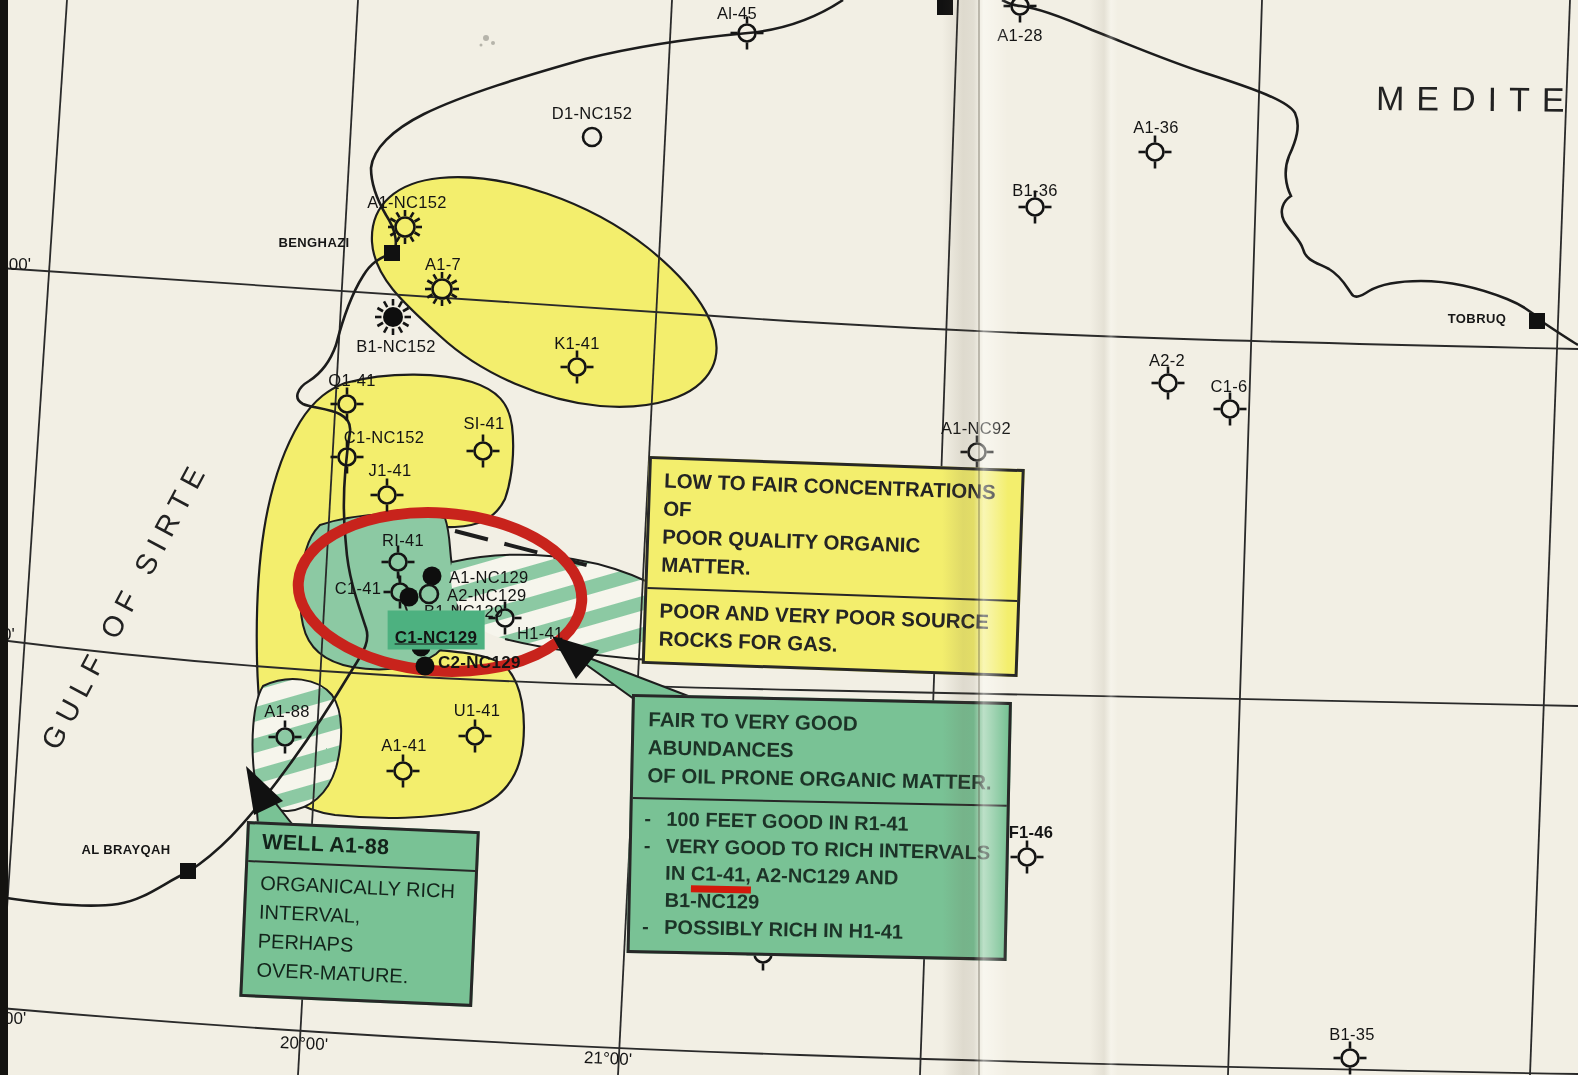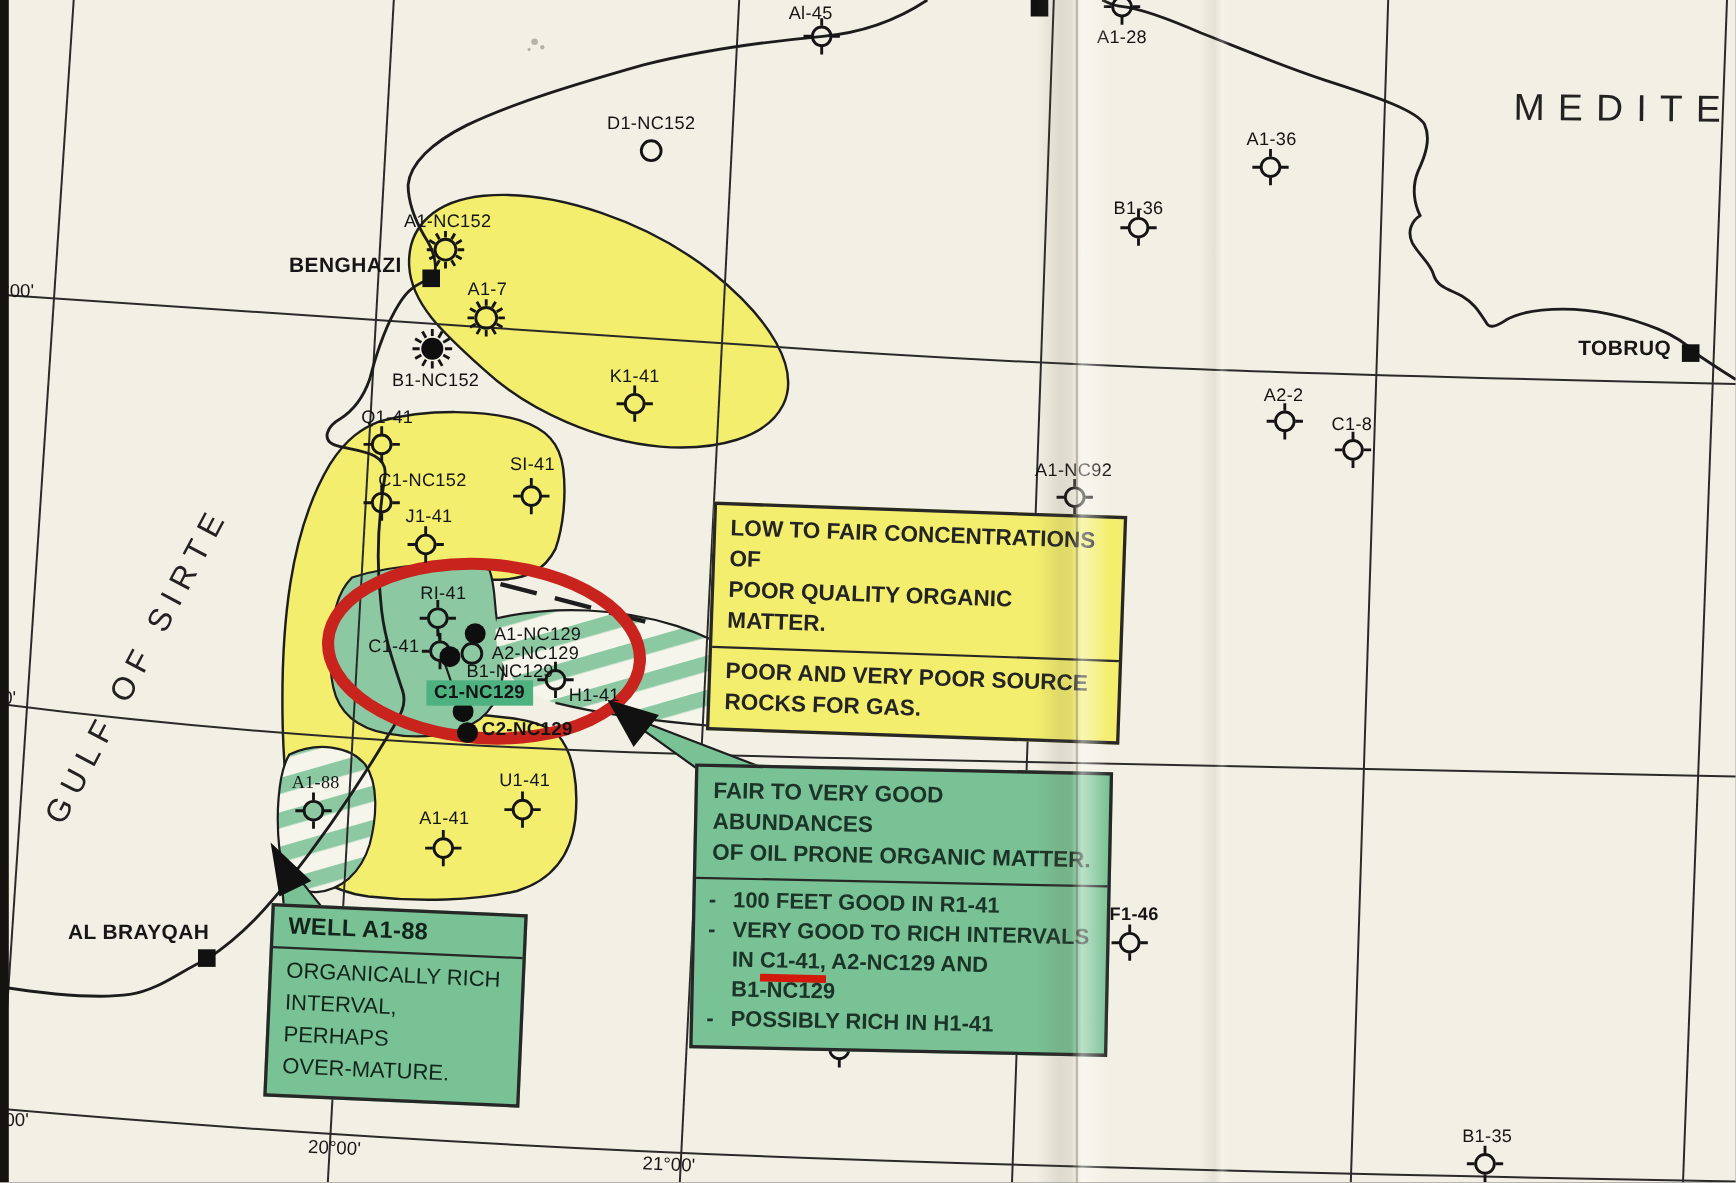--- a/index.html
+++ b/index.html
@@ -7,24 +7,24 @@
          font-family:"Liberation Sans", sans-serif;color:#161616;}
   #maplayer{position:absolute;left:0;top:0;z-index:1;}
   
   .well{position:absolute;width:44px;height:44px;z-index:3;pointer-events:none;}
   .wsym g{stroke:#141414;stroke-width:2.6;fill:none;}
   .wsym .f{fill:#0e0e0e;stroke:none;}
   .wlabel{position:absolute;z-index:4;white-space:nowrap;font-size:16.5px;letter-spacing:.3px;
           transform:translate(-50%,-50%);color:#141414;}
   .wlabel.anchor-l{transform:translate(0,-50%);}
   .wlabel.bold{font-weight:700;font-size:17px;}
-  .wlabel.bg{background:#4db180;padding:1px 7px 2px 7px;}
+  .wlabel.bg{background:#4db180;padding:17px 7px 2px 7px;text-decoration:underline;}
   
   .city-sq{position:absolute;width:16px;height:16px;background:#111;z-index:4;}
-  .city-label{position:absolute;z-index:4;font-weight:700;font-size:19px;letter-spacing:.4px;
+  .city-label{position:absolute;z-index:4;font-weight:700;font-size:13px;letter-spacing:.4px;
               white-space:nowrap;transform:translate(-50%,-50%);}
   
   .sea-label{position:absolute;left:1376px;top:80px;font-size:34px;letter-spacing:12px;
              font-weight:400;z-index:4;white-space:nowrap;transform:rotate(.5deg);color:#222;}
   .gulf-label{position:absolute;left:64px;top:722px;font-size:29px;letter-spacing:8px;font-weight:400;
               z-index:4;white-space:nowrap;transform:rotate(-62deg);transform-origin:left bottom;color:#222;}
   
   .grat{position:absolute;z-index:4;font-size:17px;white-space:nowrap;color:#161616;}
   .grat.lat{transform:translate(0,-50%);}
   .grat.lon{transform:translate(-50%,-50%) rotate(2.5deg);}
@@ -371,21 +371,21 @@
     <div class="wlabel anchor-l" style="left: 517px; top: 633px;">H1-41</div>
     <div class="well" style="left: 263px; top: 715px;"><svg class="wsym" viewBox="-22 -22 44 44" width="44" height="44">
         <g>
           <circle r="8.5"></circle>
           <line x1="0" y1="-9.5" x2="0" y2="-16.5" transform="rotate(0.0)"></line>
           <line x1="0" y1="-9.5" x2="0" y2="-16.5" transform="rotate(90.0)"></line>
           <line x1="0" y1="-9.5" x2="0" y2="-16.5" transform="rotate(180.0)"></line>
           <line x1="0" y1="-9.5" x2="0" y2="-16.5" transform="rotate(270.0)"></line>
         </g>
       </svg></div>
-    <div class="wlabel" style="left: 287px; top: 711px; font-family: Liberation Serif, serif;">A1-88</div>
+    <div class="wlabel" style="left: 287px; top: 711px;">A1-88</div>
     <div class="well" style="left: 453px; top: 714px;"><svg class="wsym" viewBox="-22 -22 44 44" width="44" height="44">
         <g>
           <circle r="8.5"></circle>
           <line x1="0" y1="-9.5" x2="0" y2="-16.5" transform="rotate(0.0)"></line>
           <line x1="0" y1="-9.5" x2="0" y2="-16.5" transform="rotate(90.0)"></line>
           <line x1="0" y1="-9.5" x2="0" y2="-16.5" transform="rotate(180.0)"></line>
           <line x1="0" y1="-9.5" x2="0" y2="-16.5" transform="rotate(270.0)"></line>
         </g>
       </svg></div>
     <div class="wlabel" style="left: 477px; top: 710px; text-align: center;">U1-41</div>
@@ -441,21 +441,21 @@
     <div class="wlabel" style="left: 1167px; top: 360px;">A2-2</div>
     <div class="well" style="left: 1208px; top: 387px;"><svg class="wsym" viewBox="-22 -22 44 44" width="44" height="44">
         <g>
           <circle r="8.5"></circle>
           <line x1="0" y1="-9.5" x2="0" y2="-16.5" transform="rotate(0.0)"></line>
           <line x1="0" y1="-9.5" x2="0" y2="-16.5" transform="rotate(90.0)"></line>
           <line x1="0" y1="-9.5" x2="0" y2="-16.5" transform="rotate(180.0)"></line>
           <line x1="0" y1="-9.5" x2="0" y2="-16.5" transform="rotate(270.0)"></line>
         </g>
       </svg></div>
-    <div class="wlabel" style="left: 1229px; top: 386px;">C1-8</div>
+    <div class="wlabel" style="left: 1229px; top: 386px;">C1-6</div>
     <div class="well" style="left: 955px; top: 430px;"><svg class="wsym" viewBox="-22 -22 44 44" width="44" height="44">
         <g>
           <circle r="8.5"></circle>
           <line x1="0" y1="-9.5" x2="0" y2="-16.5" transform="rotate(0.0)"></line>
           <line x1="0" y1="-9.5" x2="0" y2="-16.5" transform="rotate(90.0)"></line>
           <line x1="0" y1="-9.5" x2="0" y2="-16.5" transform="rotate(180.0)"></line>
           <line x1="0" y1="-9.5" x2="0" y2="-16.5" transform="rotate(270.0)"></line>
         </g>
       </svg></div>
     <div class="wlabel" style="left: 976px; top: 428px;">A1-NC92</div>

